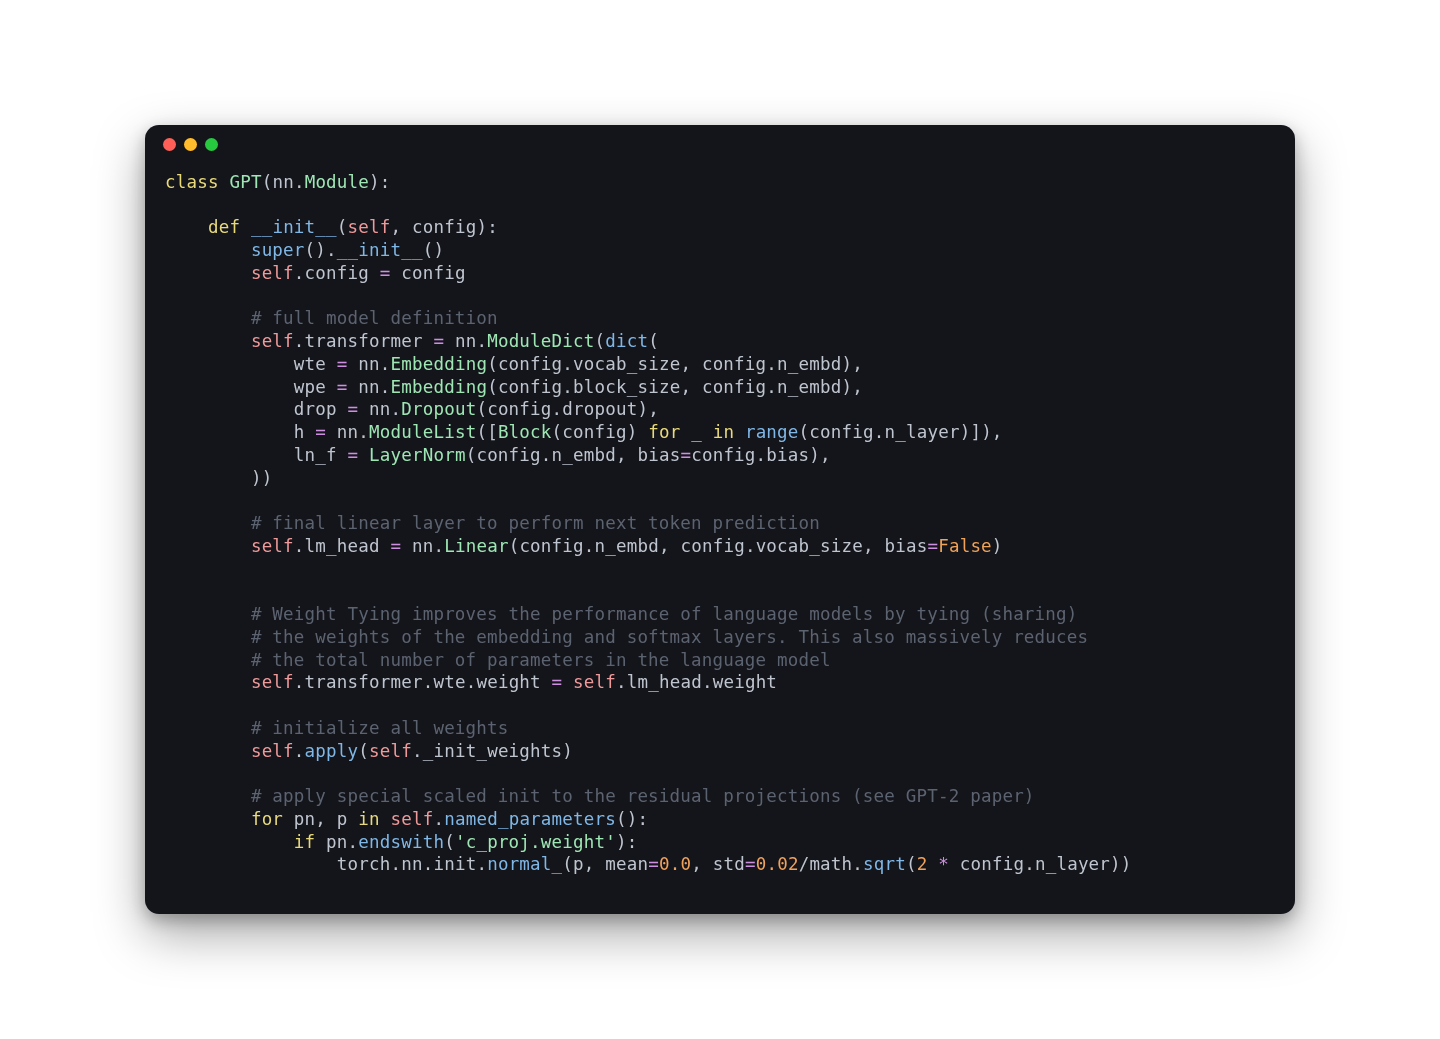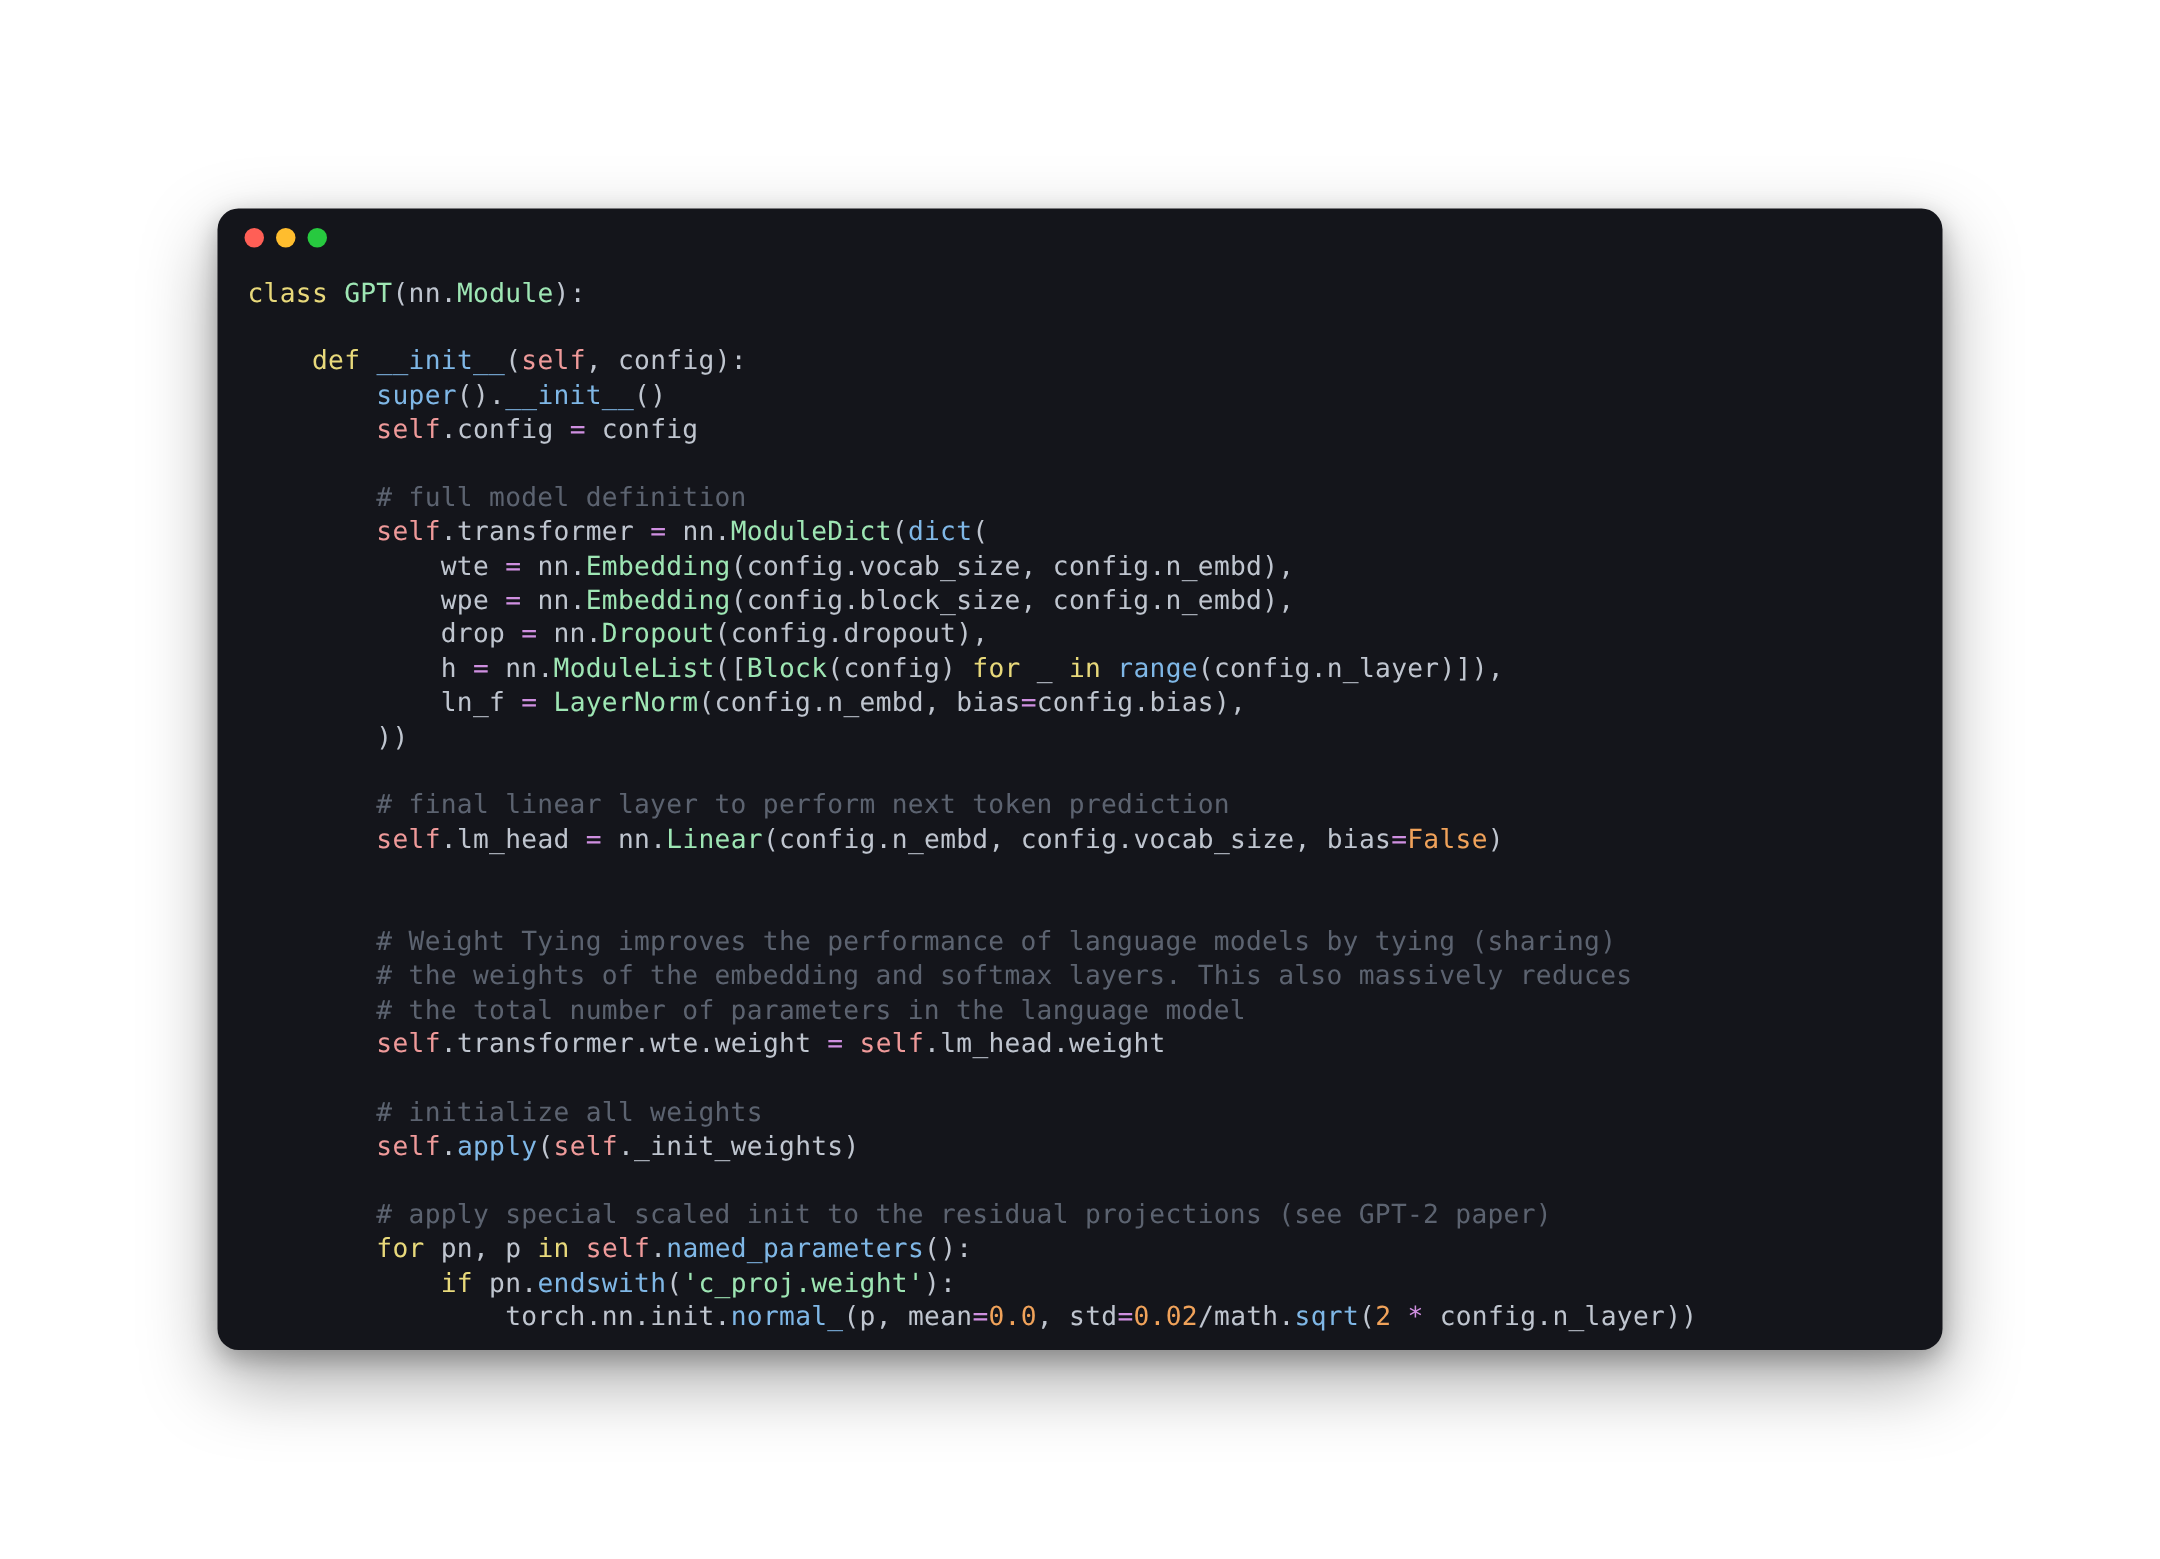--- a/index.html
+++ b/index.html
@@ -10,20 +10,21 @@
     display: flex;
     align-items: center;
     justify-content: center;
     font-family: ui-monospace, "SF Mono", Menlo, Consolas, "Liberation Mono", monospace;
   }
   .window {
     width: 1150px;
     background: #14151b;
     border-radius: 14px;
     box-shadow: 0 20px 50px rgba(0,0,0,0.35), 0 6px 16px rgba(0,0,0,0.25);
+    padding-bottom: 28px;
     overflow: hidden;
   }
   .titlebar {
     height: 40px;
     display: flex;
     align-items: center;
     padding-left: 18px;
     gap: 8px;
   }
   .dot {

